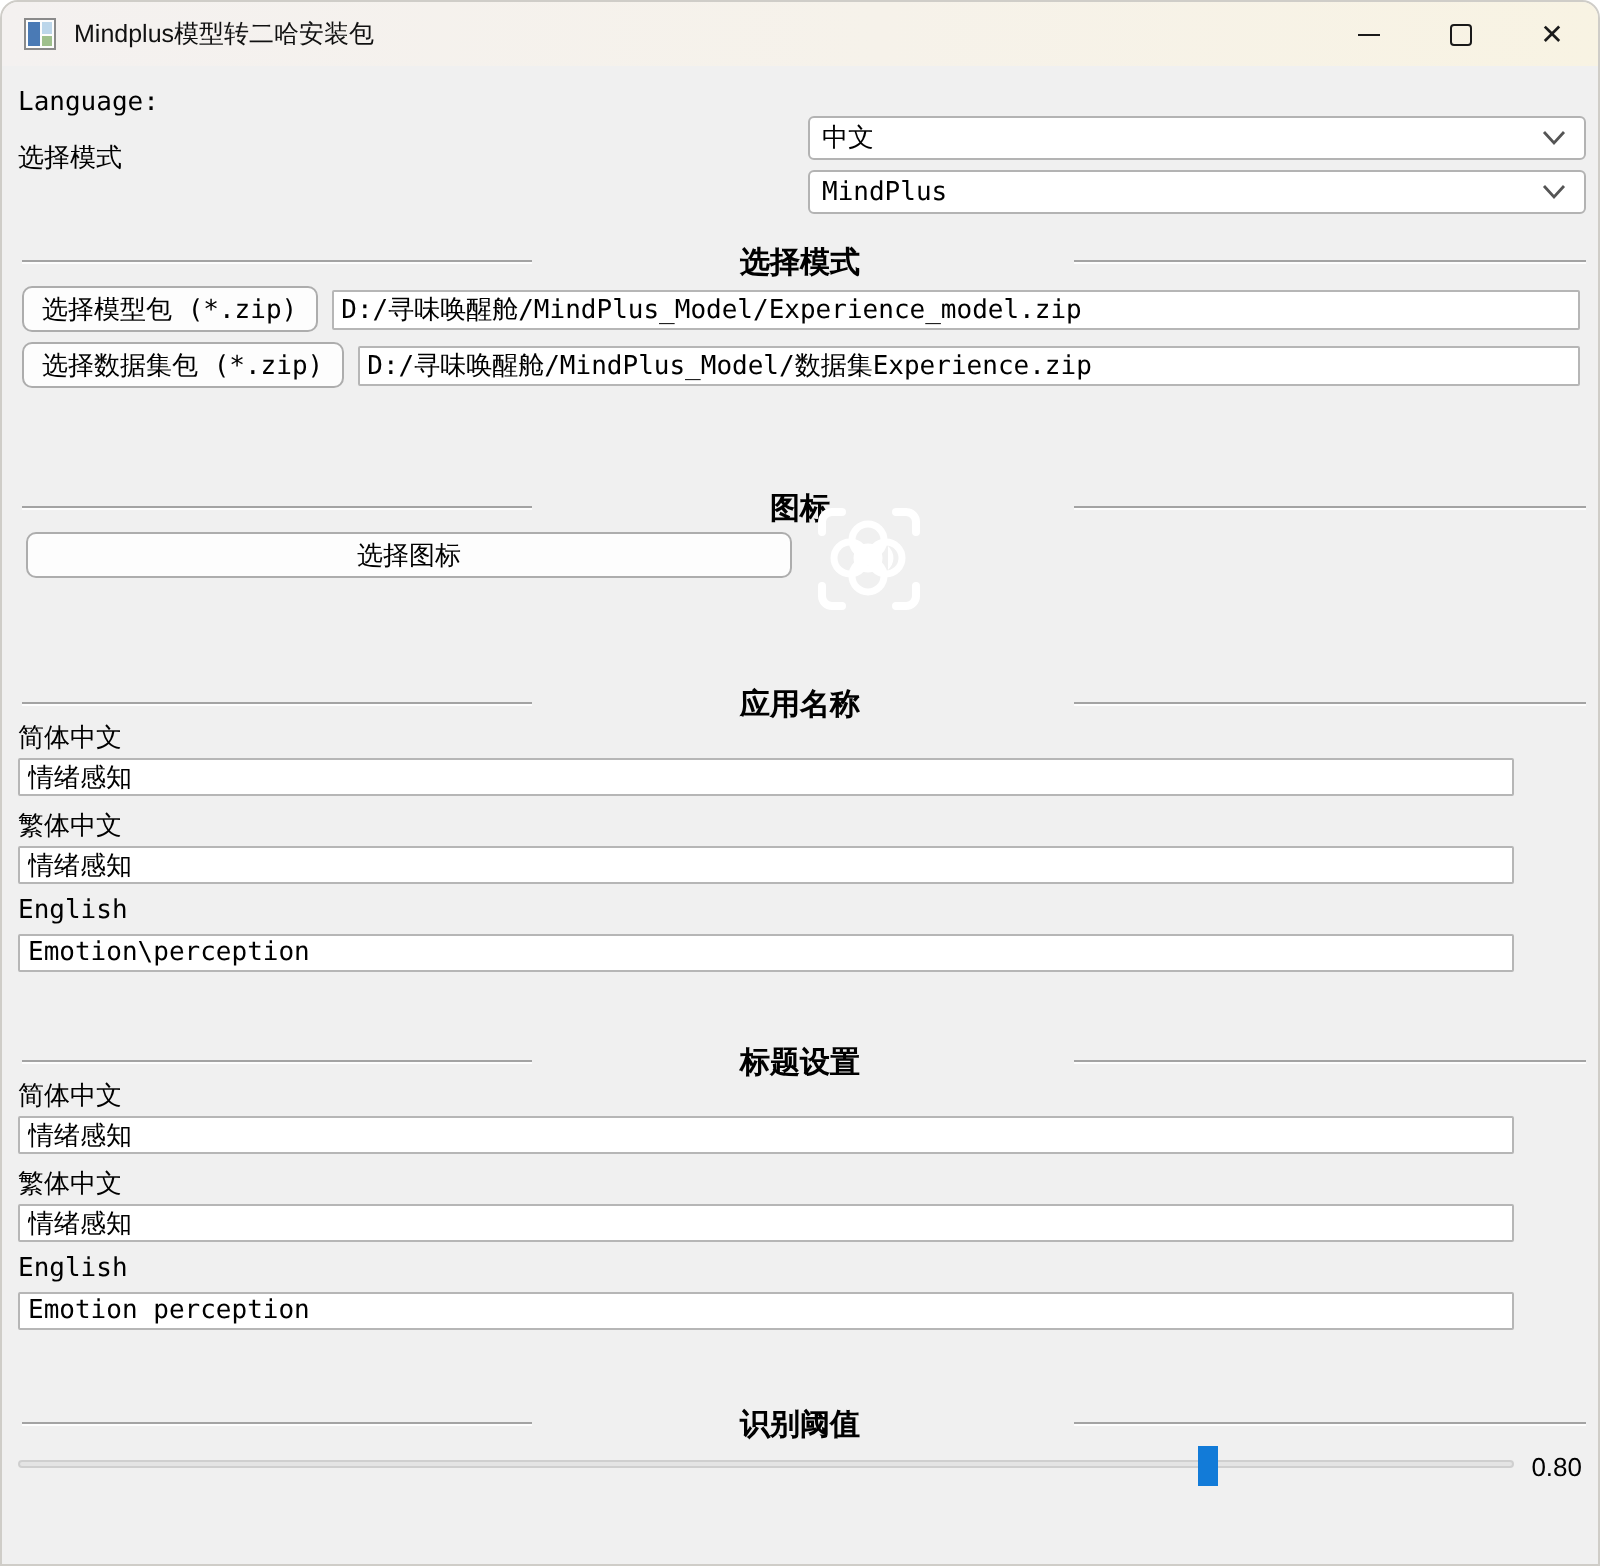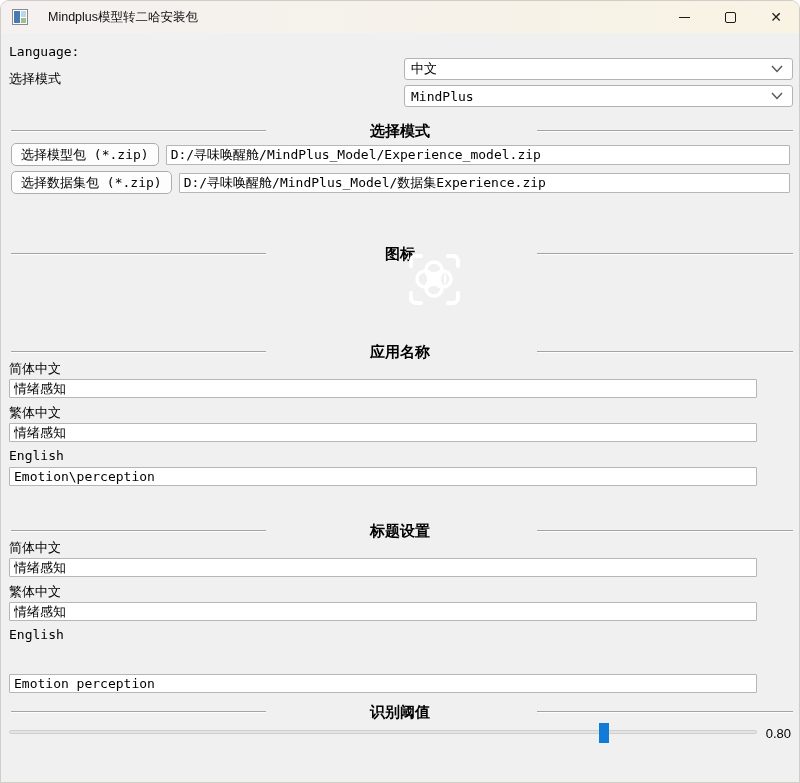--- a/index.html
+++ b/index.html
@@ -16,21 +16,21 @@
   .titlebar {
     position: absolute; top: 0; left: 0; right: 0; height: 32px;
     background: linear-gradient(90deg, #f4f1f0 0%, #f6f2ea 55%, #f8f3e3 100%);
     display: flex; align-items: center;
   }
   .win-icon { width: 16px; height: 16px; margin-left: 11px; position: relative;
     background: #fdfdfd; border: 1px solid #8a8a8a; }
   .win-icon .half-a { position: absolute; left: 1px; top: 1px; width: 6px; height: 12px; background: #4a7ab5; }
   .win-icon .half-b { position: absolute; left: 8px; top: 1px; width: 5px; height: 6px; background: #bcd6ea; }
   .win-icon .half-c { position: absolute; left: 8px; top: 8px; width: 5px; height: 5px; background: #9fc08d; }
-  .title-text { margin-left: 20px; font-size: 12.5px; color: #111; }
+  .title-text { margin-left: 9px; font-size: 12.5px; color: #111; }
   .caption-buttons { position: absolute; right: 0; top: 0; height: 32px; display: flex; }
   .cap-btn { width: 46px; height: 32px; display: flex; align-items: center; justify-content: center; color: #1a1a1a; }
   .min-glyph { width: 11px; height: 1px; background: #1a1a1a; }
   .max-glyph { width: 11px; height: 11px; border: 1.2px solid #1a1a1a; border-radius: 2px; }
   .close-glyph { font-size: 14px; line-height: 14px; }
   .form-label { position: absolute; left: 8px; font-size: 13px; color: #000;
     font-family: "DejaVu Sans Mono", "Liberation Mono", monospace; white-space: nowrap; }
 
   .combo {
     position: absolute; left: 403px; width: 389px; height: 22px;
@@ -141,20 +141,21 @@
     <button class="push-btn">选择模型包 (*.zip)</button>
     <input class="file-path" value="D:/寻味唤醒舱/MindPlus_Model/Experience_model.zip" style="">
   </div>
 
   <div class="section-header" style="top:244px;">
     <div class="hline-left"></div>
     <div class="header-text">图标</div>
     <div class="hline-right"></div>
   </div>
 
+  <button class="push-btn choose-icon-btn">选择图标</button>
 
   <svg class="icon-preview" viewBox="0 0 57 57">
     <g stroke="#ffffff" stroke-width="4" fill="none" stroke-linecap="round">
       <path d="M5,15 v-5 a5,5 0 0 1 5,-5 h5"></path>
       <path d="M42,5 h5 a5,5 0 0 1 5,5 v5"></path>
       <path d="M52,42 v5 a5,5 0 0 1 -5,5 h-5"></path>
       <path d="M15,52 h-5 a5,5 0 0 1 -5,-5 v-5"></path>
     </g>
     <g stroke="#ffffff" stroke-width="3.5" fill="none">
       <circle cx="28" cy="19" r="8"></circle>
@@ -187,21 +188,21 @@
     <div class="hline-right"></div>
   </div>
 
   <div class="form-label" style="top:538px;">简体中文</div>
   <input class="text-input" style="top: 557px;" value="情绪感知">
 
   <div class="form-label" style="top:582px;">繁体中文</div>
   <input class="text-input" style="top: 601px;" value="情绪感知">
 
   <div class="form-label" style="top:626px;">English</div>
-  <input class="text-input" style="top: 645px; margin-top: 28px;" value="Emotion perception">
+  <input class="text-input" style="top: 645px;" value="Emotion perception">
 
   <div class="section-header" style="top:702px;">
     <div class="hline-left"></div>
     <div class="header-text">识别阈值</div>
     <div class="hline-right"></div>
   </div>
 
   <div class="slider-row">
     <div class="slider-track"></div>
     <div class="slider-handle" style="left: 590.4px;"></div>

